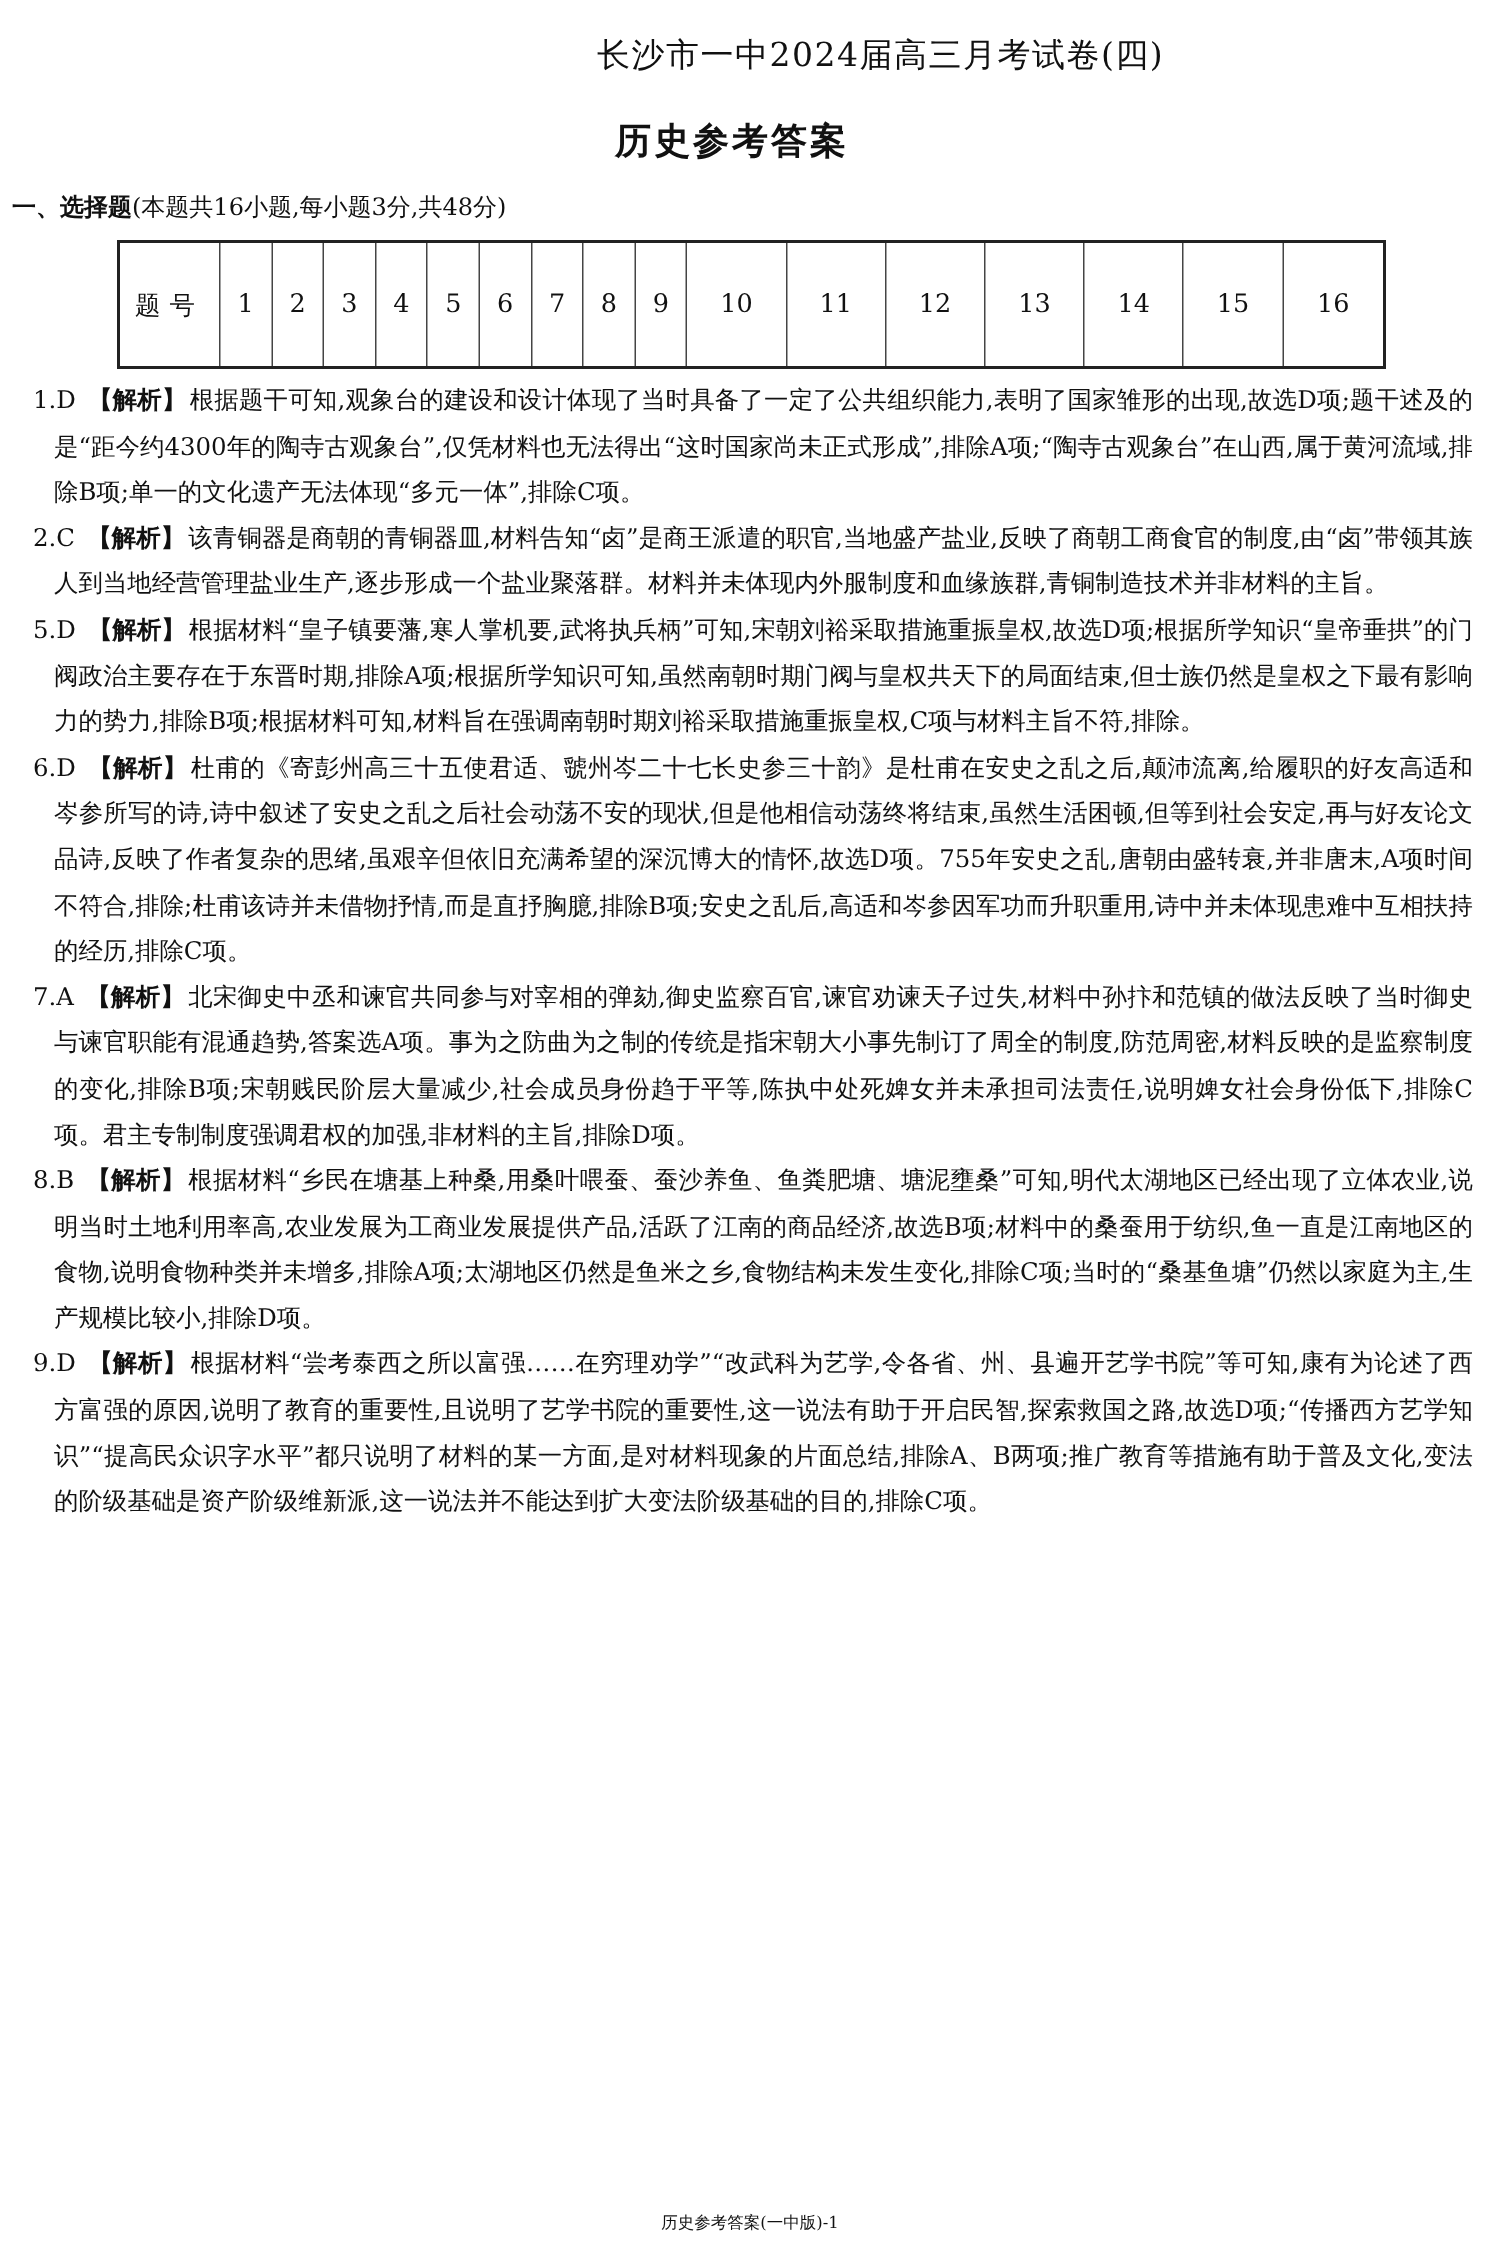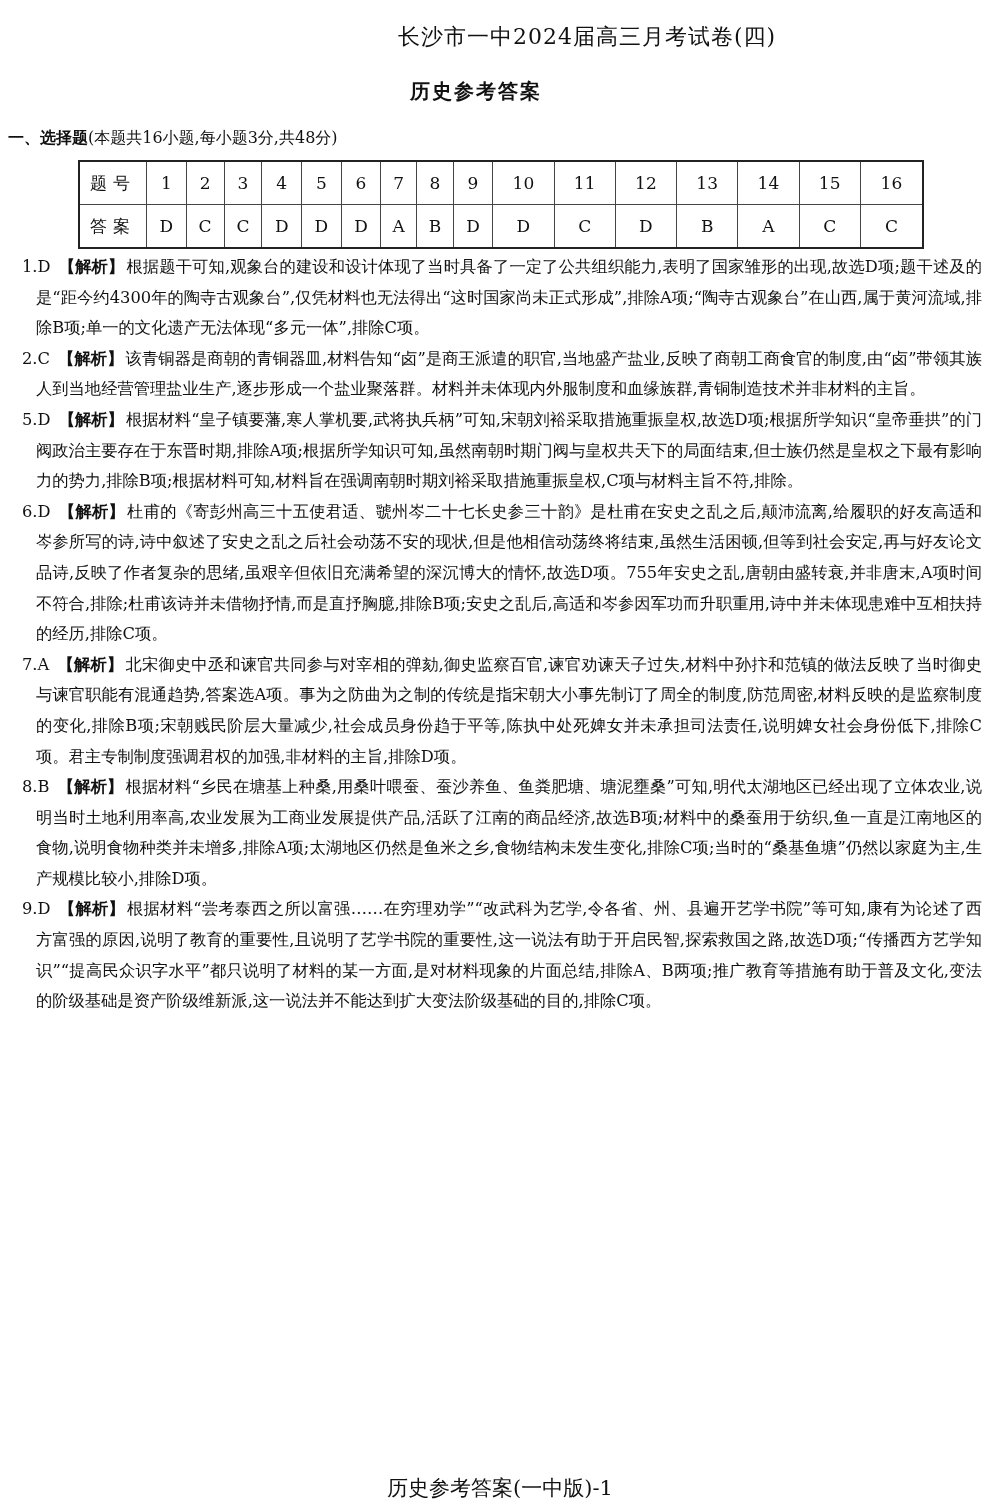--- a/index.html
+++ b/index.html
@@ -6,21 +6,21 @@
   body {
     width: 1000px; height: 1511px; position: relative; overflow: hidden;
     font-family: "DejaVu Serif", "Liberation Serif", serif; color: #111;
   }
   .title {
     position: absolute; left: 398px; top: 22px;
     font-size: 22px; letter-spacing: 1px; font-family: "DejaVu Serif", serif; white-space: nowrap;
   }
   .subtitle {
     position: absolute; left: 410px; top: 78px;
-    font-size: 20px; font-weight: bold; font-family: "DejaVu Sans", sans-serif; letter-spacing: 2px;
+    font-size: 24px; font-weight: bold; font-family: "DejaVu Sans", sans-serif; letter-spacing: 2px;
   }
   .section {
     position: absolute; left: 8px; top: 128px; font-size: 16px; white-space: nowrap;
   }
   .section b { font-family: "DejaVu Sans", sans-serif; }
   table.ans {
     position: absolute; left: 78px; top: 160px; width: 846px; height: 86px;
     border-collapse: collapse; border: 2px solid #222;
   }
   table.ans td {
@@ -29,21 +29,21 @@
   table.ans td.hd { width: 66px; letter-spacing: 6px; }
   .body {
     position: absolute; left: 22px; top: 252px; width: 960px;
     font-size: 16.3px; line-height: 30.6px; text-align: justify;
   }
   .item { margin: 0; padding-left: 0; }
   .item .num { font-family: "DejaVu Serif", serif; }
   .item .tag { font-family: "DejaVu Sans", sans-serif; font-weight: bold; margin: 0 2px 0 8px; }
   .item-body { display: block; padding-left: 14px; text-indent: -14px; }
   .footer {
-    position: absolute; left: 0; width: 1000px; top: 1474px; text-align: center; font-size: 21px;
+    position: absolute; left: 0; width: 1000px; top: 1474px; text-align: center; font-size: 11px;
   }
 </style>
 </head>
 <body>
 
 <div class="title">长沙市一中2024届高三月考试卷(四)</div>
 <div class="subtitle">历史参考答案</div>
 
 <div class="section">
   <b>一、选择题</b><span>(本题共16小题,每小题3分,共48分)</span>
@@ -63,39 +63,20 @@
     <td>8</td>
     <td>9</td>
     <td>10</td>
     <td>11</td>
     <td>12</td>
     <td>13</td>
     <td>14</td>
     <td>15</td>
     <td>16</td>
   </tr>
-  <tr>
-    <td class="hd">答案</td>
-    <td>D</td>
-    <td>C</td>
-    <td>C</td>
-    <td>D</td>
-    <td>D</td>
-    <td>D</td>
-    <td>A</td>
-    <td>B</td>
-    <td>D</td>
-    <td>D</td>
-    <td>C</td>
-    <td>D</td>
-    <td>B</td>
-    <td>A</td>
-    <td>C</td>
-    <td>C</td>
-  </tr>
 </tbody>
   </table>
 
 <div class="body">
   <p class="item">
       <span class="item-body"><span class="num">1.D</span><span class="tag">【解析】</span><span>根据题干可知,观象台的建设和设计体现了当时具备了一定了公共组织能力,表明了国家雏形的出现,故选D项;题干述及的是“距今约4300年的陶寺古观象台”,仅凭材料也无法得出“这时国家尚未正式形成”,排除A项;“陶寺古观象台”在山西,属于黄河流域,排除B项;单一的文化遗产无法体现“多元一体”,排除C项。</span></span>
     </p>
   <p class="item">
       <span class="item-body"><span class="num">2.C</span><span class="tag">【解析】</span><span>该青铜器是商朝的青铜器皿,材料告知“卤”是商王派遣的职官,当地盛产盐业,反映了商朝工商食官的制度,由“卤”带领其族人到当地经营管理盐业生产,逐步形成一个盐业聚落群。材料并未体现内外服制度和血缘族群,青铜制造技术并非材料的主旨。</span></span>
     </p>

